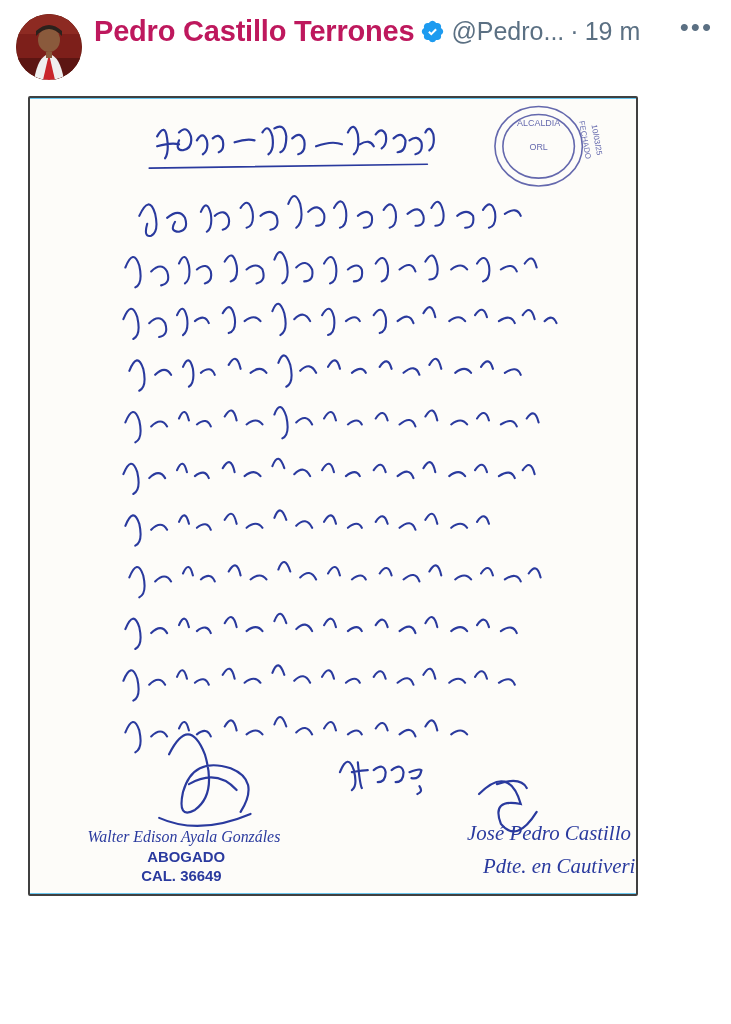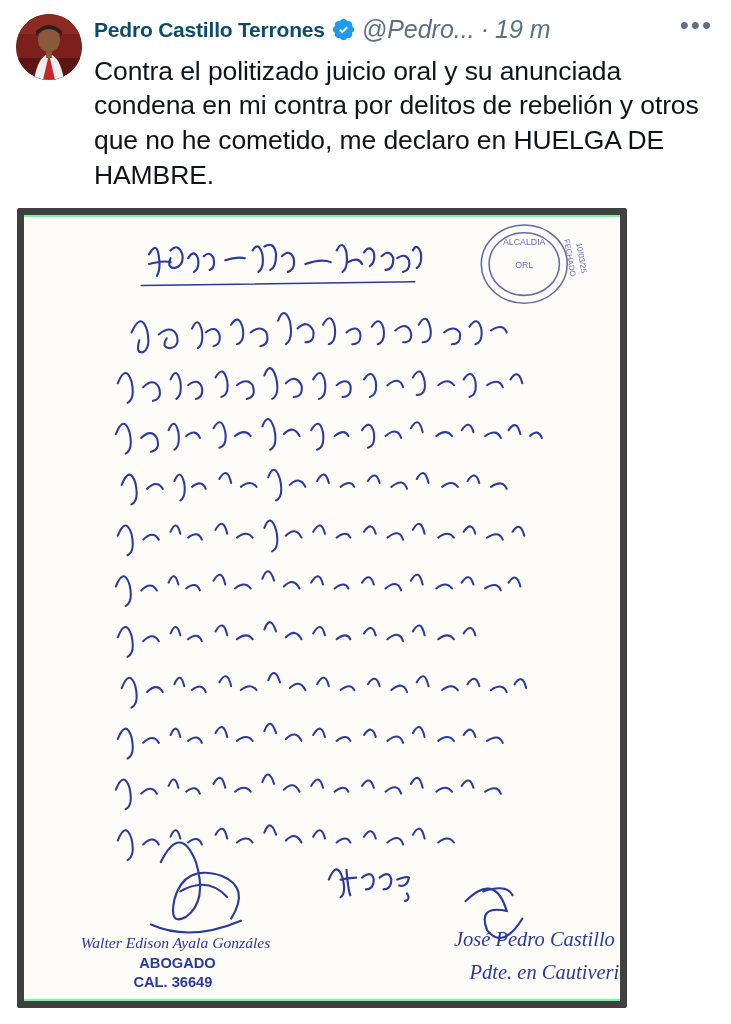--- a/index.html
+++ b/index.html
@@ -49,39 +49,38 @@
 
   .name-row {
     display: flex;
     align-items: center;
     gap: 6px;
     white-space: nowrap;
     line-height: 1.1;
   }
 
   .display-name {
-    font-size: 21px;
+    font-size: 29px;
     font-weight: bold;
-    color: #0c4a6e;
+    color: #be185d;
     letter-spacing: -0.2px;
   }
 
   .verified {
     width: 25px;
     height: 25px;
     flex: 0 0 25px;
     display: inline-block;
   }
   .verified svg { display: block; width: 100%; height: 100%; }
 
   .handle, .sep, .time {
     font-size: 25px;
     color: #5b7083;
     font-weight: normal;
-    font-style: italic;
   }
 
   .more-btn {
     margin-left: auto;
     color: #5b7083;
     font-size: 26px;
     letter-spacing: 2px;
     line-height: 10px;
     padding: 0 2px 10px 10px;
     cursor: pointer;
@@ -92,26 +91,26 @@
     margin-top: 10px;
     font-size: 26.5px;
     line-height: 1.31;
     color: #0f1419;
     letter-spacing: -0.1px;
     word-wrap: break-word;
   }
 
   .media {
     margin-top: 16px;
-    margin-left: 1px;
+    margin-left: 12px;
     width: 610px;
     height: 800px;
-    border: 7px solid #404040;
+    border: 2px solid #404040;
     border-radius: 2px;
-    background: #86efac;
+    background: #0ea5e9;
     overflow: hidden;
     position: relative;
   }
   .media svg { display: block; width: 100%; height: 100%; }
 </style>
 </head>
 <body>
 
 <div class="tweet">
 
@@ -145,21 +144,20 @@
             <path fill="#1d9bf0" d="M22.25 12c0-1.43-.88-2.67-2.19-3.34.46-1.39.2-2.9-.81-3.91s-2.52-1.27-3.91-.81C14.67 2.63 13.43 1.75 12 1.75s-2.67.88-3.34 2.19c-1.39-.46-2.9-.2-3.91.81s-1.27 2.52-.81 3.91C2.63 9.33 1.75 10.57 1.75 12s.88 2.67 2.19 3.34c-.46 1.39-.2 2.9.81 3.91s2.52 1.27 3.91.81c.67 1.31 1.91 2.19 3.34 2.19s2.67-.88 3.34-2.19c1.39.46 2.9.2 3.91-.81s1.27-2.52.81-3.91c1.31-.67 2.19-1.91 2.19-3.34z"></path>
             <path fill="#ffffff" d="M10.84 15.93l-3-2.98 1.41-1.42 1.59 1.58 3.92-3.92 1.41 1.42z"></path>
           </svg>
         </span>
         <span class="handle">@Pedro...</span>
         <span class="sep">·</span>
         <span class="time">19 m</span>
         <span class="more-btn">•••</span>
       </div>
 
-      <div class="tweet-text">Contra el politizado juicio oral y su anunciada condena en mi contra por delitos de rebelión y otros que no he cometido, me declaro en HUELGA DE HAMBRE.</div>
     </div>
   </div>
 
   <div class="media">
     <svg viewBox="0 0 610 800" xmlns="http://www.w3.org/2000/svg" aria-hidden="true">
       <rect x="0" y="0" width="610" height="800" fill="#fdfcf9"></rect>
 
       <g stroke="#4a4fa0" fill="none" stroke-width="1.6" opacity="0.85">
         <ellipse cx="512" cy="48" rx="44" ry="40"></ellipse>
         <ellipse cx="512" cy="48" rx="36" ry="32"></ellipse>

